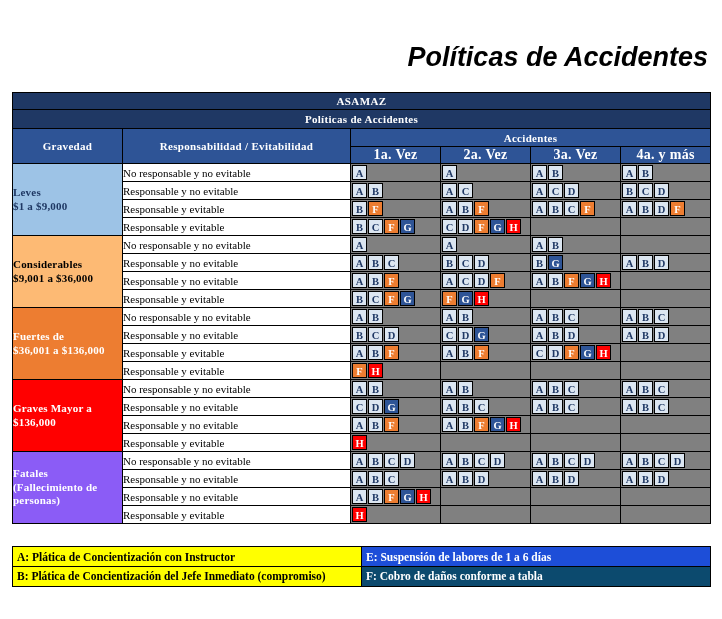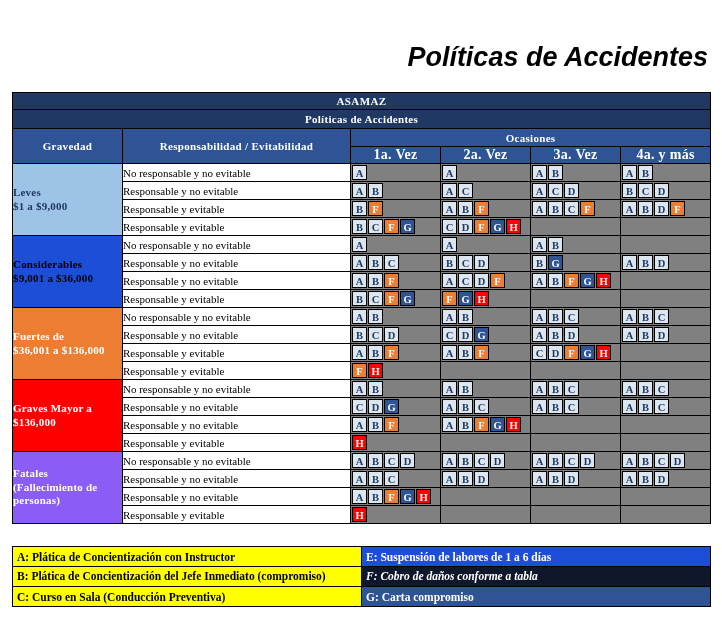--- a/index.html
+++ b/index.html
@@ -76,21 +76,21 @@
   }
   .gravedad {
     text-align: left;
     font-weight: bold;
     font-size: 10px;
     line-height: 1.25;
     padding: 2px 1px;
     letter-spacing: 0.2px;
   }
   .g-leves { background: #9dc3e6; color: #1f3864; }
-  .g-considerables { background: #1d4ed8; color: #000000; }
+  .g-considerables { background: #fdba74; color: #000000; }
   .g-fuertes { background: #ed7d31; color: #ffffff; }
   .g-graves { background: #ff0000; color: #ffffff; }
   .g-fatales { background: #8b5cf6; color: #ffffff; }
   .resp {
     background: #ffffff;
     color: #000000;
     font-size: 11.5px;
     padding-left: 3px;
     height: 17px;
     white-space: nowrap;
@@ -140,21 +140,21 @@
     border: 1px solid #000000;
     height: 20px;
     font-size: 11.5px;
     font-weight: bold;
     padding-left: 4px;
     white-space: nowrap;
     overflow: hidden;
   }
   .lg-yellow { background: #ffff00; color: #000000; }
   .lg-navy { background: #1d4ed8; color: #ffffff; }
-  .lg-orange { background: #0f172a; color: #ffffff; font-style: italic; }
+  .lg-orange { background: #0c4a6e; color: #ffffff; }
   .lg-blue { background: #2e5496; color: #ffffff; }
   .lg-red { background: #ff0000; color: #ffffff; }
   .lg-tall { height: 30px; white-space: normal; line-height: 1.15; }
 </style>
 </head>
 <body>
 
 <div id="root">
 
   <div id="title">Políticas de Accidentes</div>
@@ -172,21 +172,21 @@
       <tbody id="tbody">
           <tr>
             <td class="bandhead" colspan="6">ASAMAZ</td>
           </tr>
           <tr>
             <td class="bandhead2" colspan="6">Políticas de Accidentes</td>
           </tr>
           <tr>
             <td class="colhead" rowspan="2">Gravedad</td>
             <td class="colhead" rowspan="2">Responsabilidad / Evitabilidad</td>
-            <td class="colhead" colspan="4">Ocasiones</td>
+            <td class="colhead" colspan="4">Accidentes</td>
           </tr>
           <tr>
             <td class="colhead sub">1a. Vez</td>
             <td class="colhead sub">2a. Vez</td>
             <td class="colhead sub">3a. Vez</td>
             <td class="colhead sub">4a. y más</td>
           </tr>
           <tr>
             <td class="gravedad g-leves" rowspan="4">
               <div>Leves</div>
@@ -750,21 +750,17 @@
       </colgroup>
       <tbody id="legendbody">
           <tr>
             <td class="lg-yellow">A: Plática de Concientización con Instructor</td>
             <td class="lg-navy">E: Suspensión de labores de 1 a 6 días</td>
           </tr>
           <tr>
             <td class="lg-yellow lg-tall">B: Plática de Concientización del Jefe Inmediato (compromiso)</td>
             <td class="lg-orange lg-tall">F: Cobro de daños conforme a tabla</td>
           </tr>
-          <tr>
-            <td class="lg-yellow">C: Curso en Sala (Conducción Preventiva)</td>
-            <td class="lg-blue">G: Carta compromiso</td>
-          </tr>
         </tbody>
     </table>
   </div>
 
 </div>
 
 </body></html>

